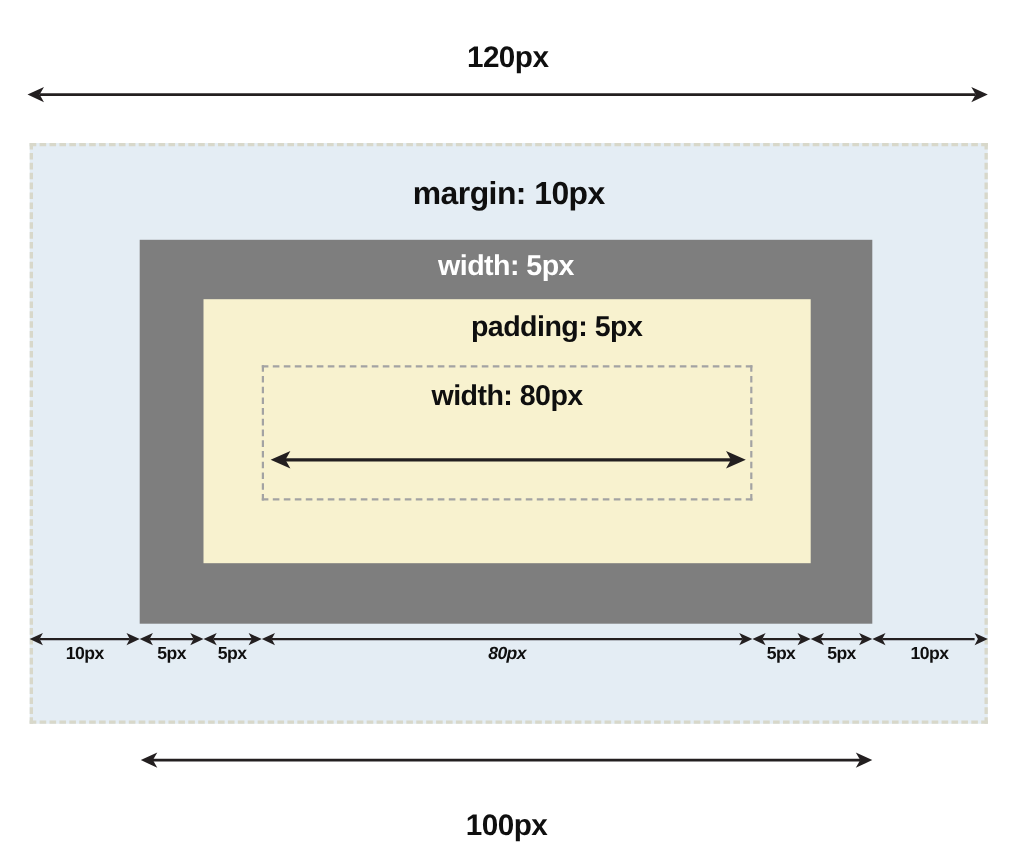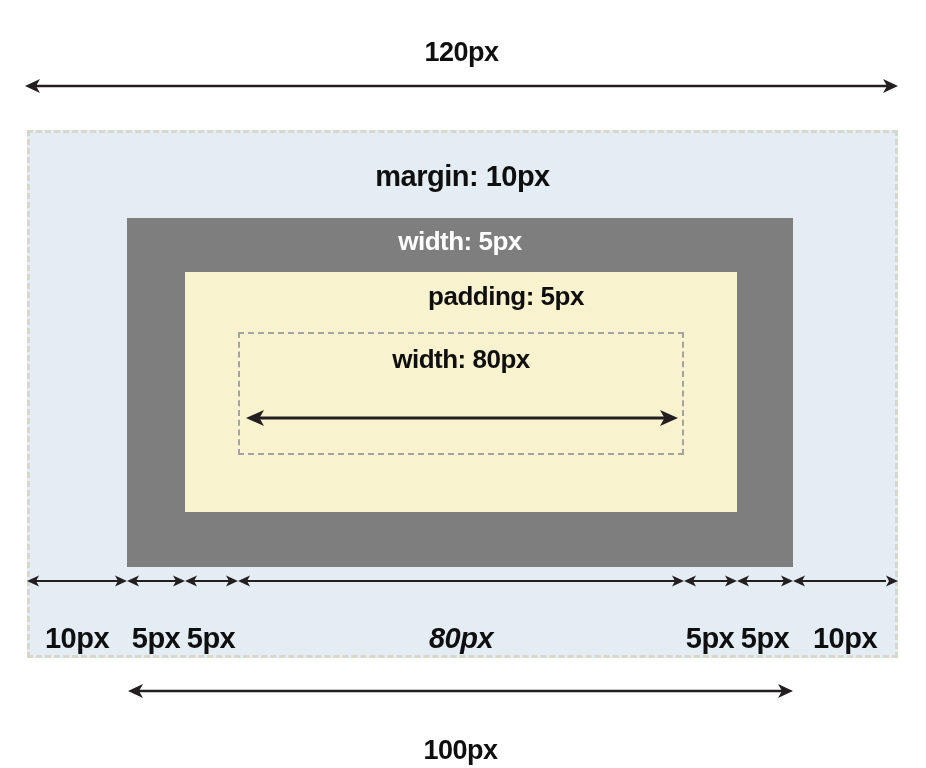--- a/index.html
+++ b/index.html
@@ -41,21 +41,21 @@
     text-align: center;
     letter-spacing: -0.5px;
     white-space: nowrap;
   }
   .lbl-120 { top: 37px; left: 25px; width: 873px; font-size: 27px; }
   .lbl-margin { top: 160px; left: 27px; width: 871px; font-size: 29px; }
   .lbl-border { top: 226px; left: 127px; width: 666px; font-size: 26px; color: var(--border-text, #fff); }
   .lbl-padding { top: 281px; left: 185px; width: 642px; font-size: 26px; }
   .lbl-width { top: 344px; left: 238px; width: 446px; font-size: 26px; }
   .lbl-100 { top: 716px; left: 128px; width: 665px; font-size: 27px; margin-top: 19px; }
-  .lbl-seg { top: 622px; font-size: 29px; transform: translateX(-50%); }
+  .lbl-seg { top: 586px; font-size: 16px; transform: translateX(-50%); }
   .seg-0 { left: 77px; }
   .seg-1 { left: 156px; }
   .seg-2 { left: 211px; }
   .seg-3 { left: 461px; font-style: italic; }
   .seg-4 { left: 710px; }
   .seg-5 { left: 765px; }
   .seg-6 { left: 845px; }
   .arrow-layer {
     position: absolute; left: 0; top: 0;
     pointer-events: none;

